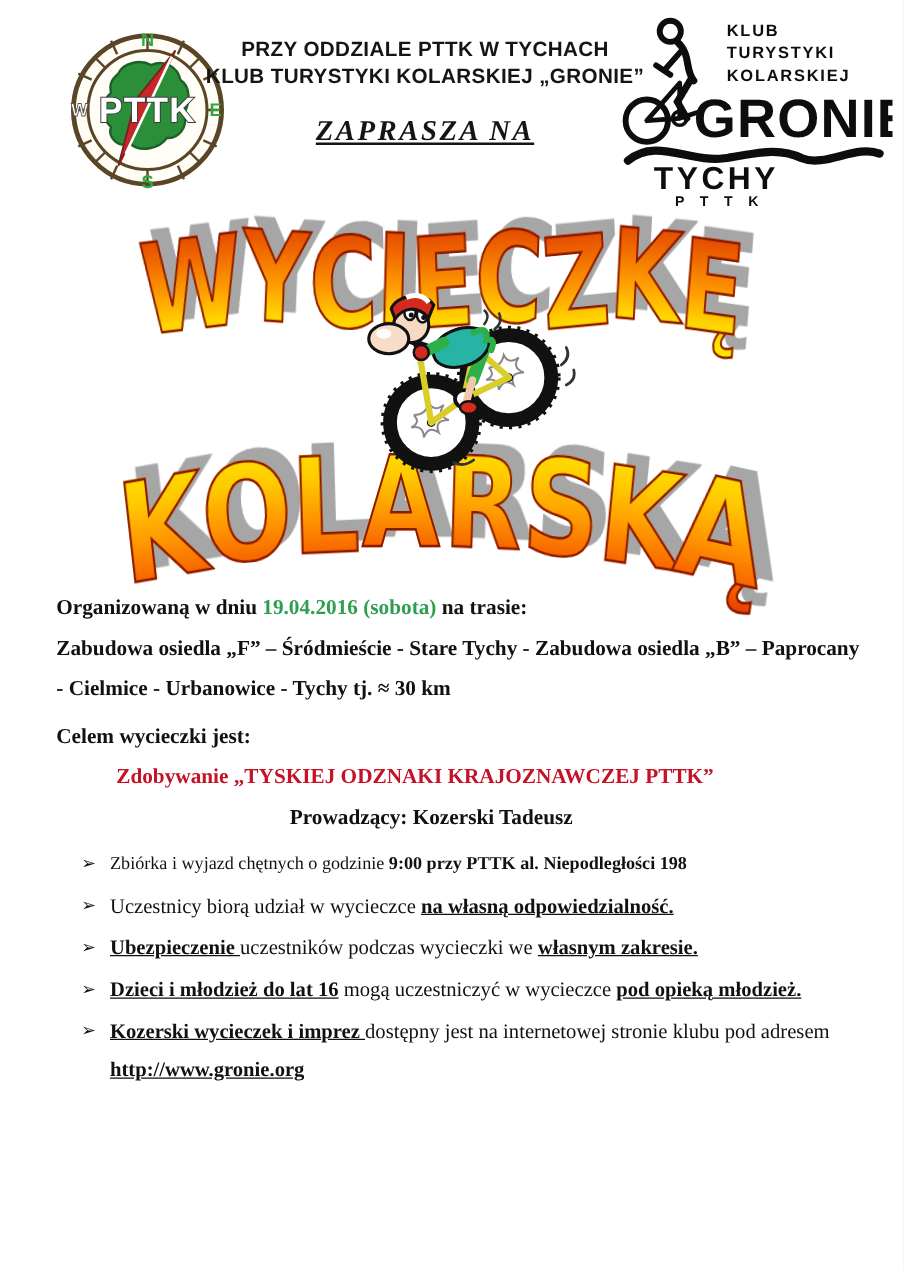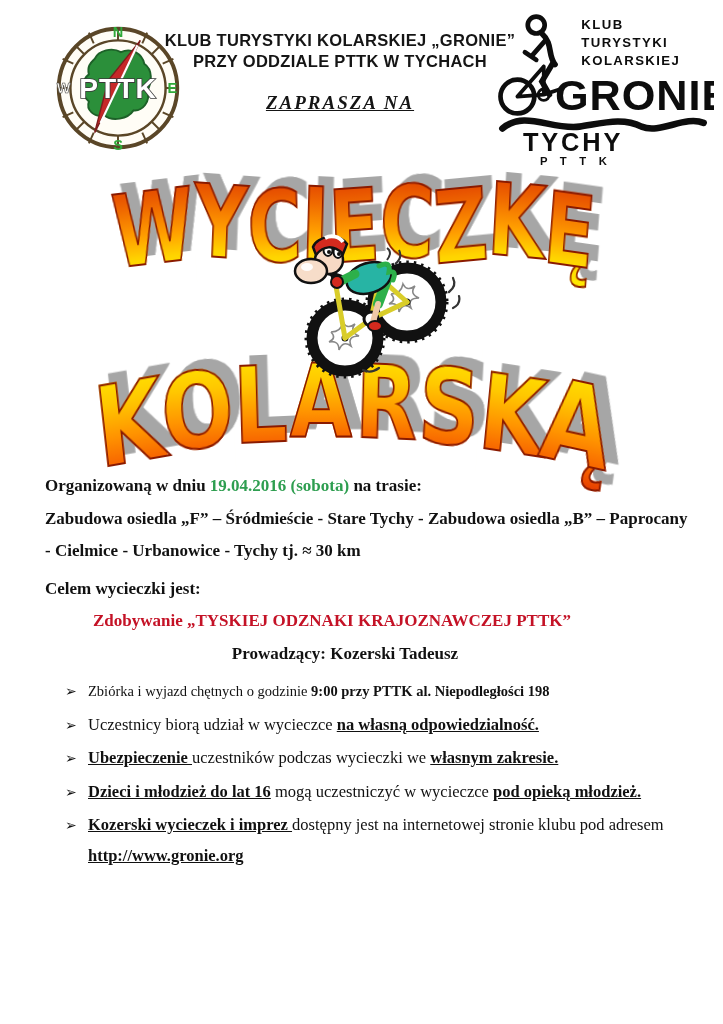--- a/index.html
+++ b/index.html
@@ -3,21 +3,21 @@
 <meta charset="utf-8">
 <style>
   html,body{margin:0;padding:0;background:#e8e8e8;}
   #page{position:relative;width:723px;height:1024px;background:#ffffff;overflow:hidden;
         font-family:"Liberation Serif", serif;color:#111;}
 
   
   .hdr-text{position:absolute;left:140px;top:30px;width:400px;text-align:center;
             font-family:"Liberation Sans", sans-serif;}
   .hdr-line{font-size:16.5px;font-weight:bold;letter-spacing:.3px;line-height:21px;color:#151515;}
-  .invite{margin-top:20px;font-family:"Liberation Serif", serif;font-size:19px;font-weight:bold;
+  .invite{margin-top:20px;font-family:"Liberation Serif", serif;font-size:23px;font-weight:bold;
           font-style:italic;text-decoration:underline;letter-spacing:2px;color:#151515;}
   .logo-left{position:absolute;left:50px;top:20px;}
   .logo-right{position:absolute;left:492px;top:10px;}
 
   
   .wa{position:absolute;white-space:nowrap;font-family:"DejaVu Sans", sans-serif;font-weight:bold;}
   .wa .lt{display:inline-block;background:var(--g);-webkit-background-clip:text;background-clip:text;
           color:#f07000;-webkit-text-fill-color:transparent;-webkit-text-stroke:2px #8a1a00;
           filter:drop-shadow(13px -9px 0 #a6a6a6);}
   .wa1{left:112px;top:166px;font-size:100px;transform:scaleX(.74);transform-origin:0 0;
@@ -95,22 +95,22 @@
       <g font-family="Liberation Sans, sans-serif" font-size="15" font-weight="bold">
         <text x="70" y="17" text-anchor="middle" fill="#2faa3a">N</text>
         <text x="70" y="134" text-anchor="middle" fill="#2faa3a">S</text>
         <text x="126" y="75" text-anchor="middle" fill="#2faa3a">E</text>
         <text x="14" y="75" text-anchor="middle" fill="#fdfaf2" stroke="#555" stroke-width=".7">W</text>
       </g>
     </svg>
   </div>
 
   <div class="hdr-text">
+    <div class="hdr-line">PRZY ODDZIALE PTTK W TYCHACH</div>
     <div class="hdr-line">KLUB TURYSTYKI KOLARSKIEJ „GRONIE”</div>
-    <div class="hdr-line">PRZY ODDZIALE PTTK W TYCHACH</div>
     <div class="invite">ZAPRASZA NA</div>
   </div>
 
   <div class="logo-right">
     <svg width="222" height="158" viewBox="0 0 222 168">
       <g stroke="#0d0d0d" fill="none" stroke-linecap="round">
         <circle cx="40" cy="16" r="9" stroke-width="5"></circle>
         <path d="M46 25 C58 36 52 48 60 58" stroke-width="6"></path>
         <path d="M50 32 L36 48" stroke-width="5"></path>
         <path d="M28 45 L40 53" stroke-width="5"></path>

